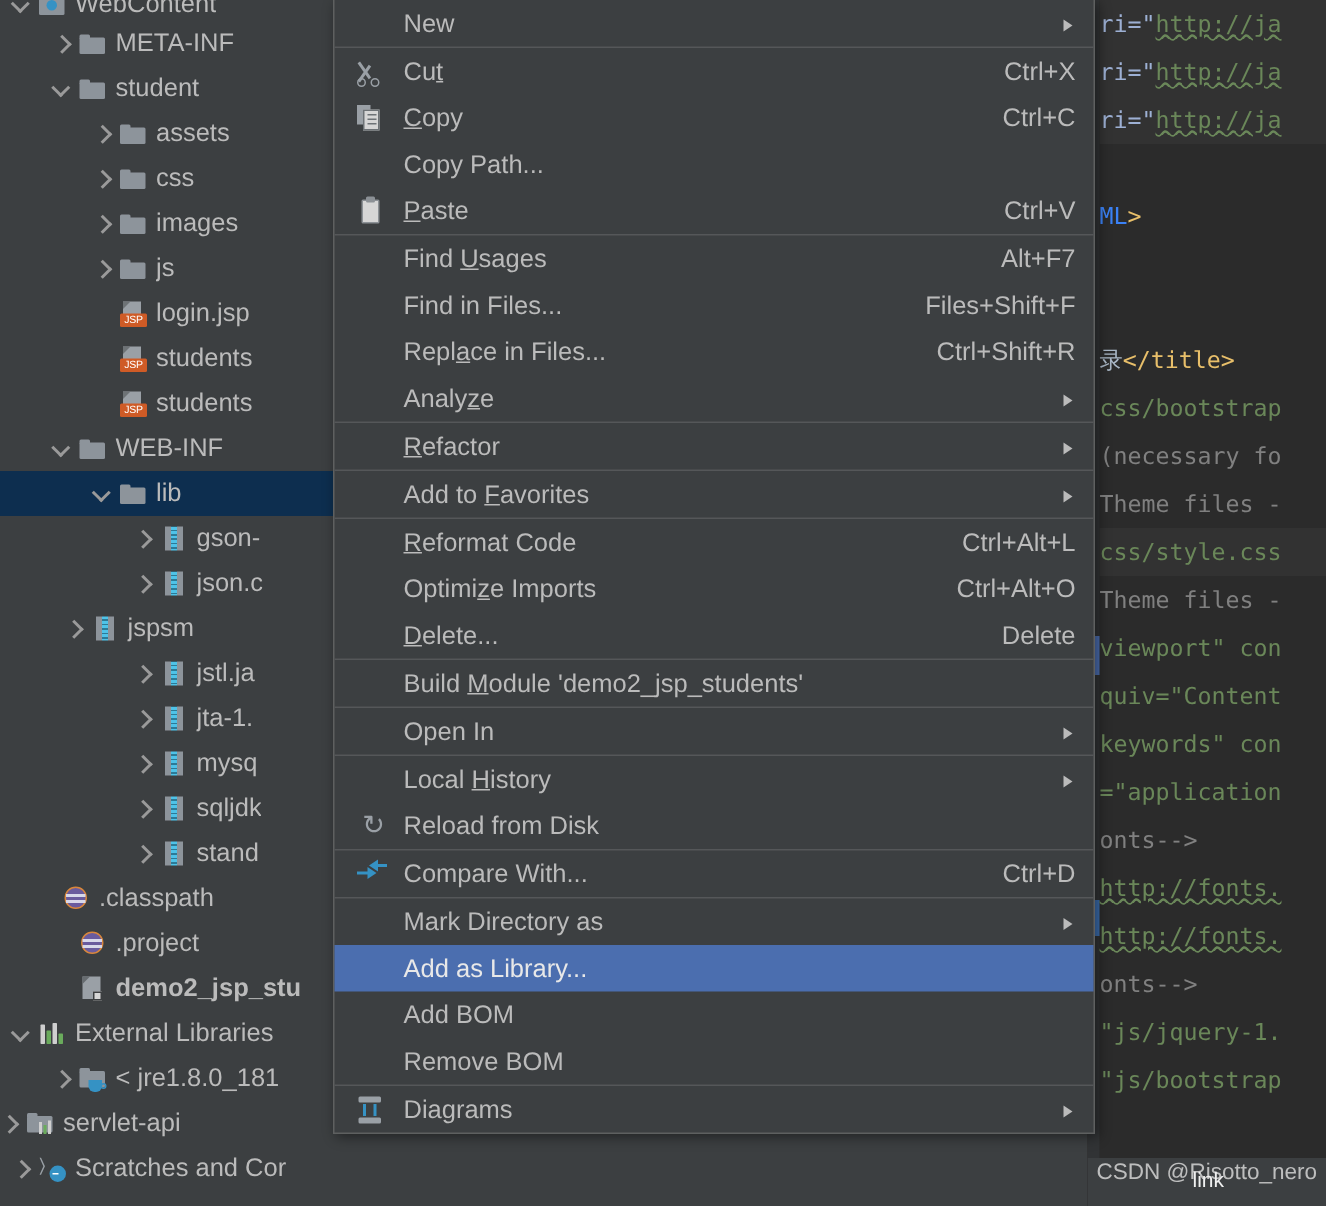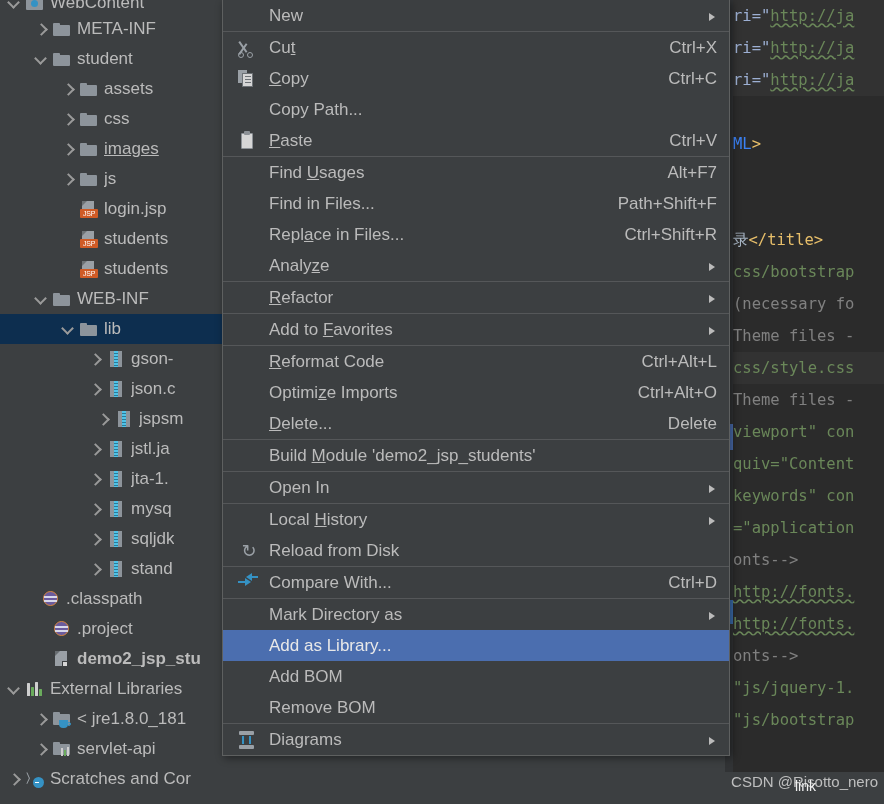--- a/index.html
+++ b/index.html
@@ -232,21 +232,21 @@
       <div class="tree-row" style="padding-left: 62px;">
         <span class="arrow right">
           <i></i>
         </span>
         <span class="ic ic-folder">
           <span class="tab"></span>
           <span class="body"></span>
         </span>
         <span class="tlabel">css</span>
       </div>
-      <div class="tree-row" style="padding-left: 62px; text-decoration: underline;">
+      <div class="tree-row" style="padding-left: 62px;">
         <span class="arrow right">
           <i></i>
         </span>
         <span class="ic ic-folder">
           <span class="tab"></span>
           <span class="body"></span>
         </span>
         <span class="tlabel">images</span>
       </div>
       <div class="tree-row" style="padding-left: 62px;">
@@ -324,21 +324,21 @@
         <span class="arrow right">
           <i></i>
         </span>
         <span class="ic ic-jar">
           <span class="l"></span>
           <span class="m"></span>
           <span class="r"></span>
         </span>
         <span class="tlabel">json.c</span>
       </div>
-      <div class="tree-row" style="padding-left: 97px;">
+      <div class="tree-row" style="padding-left: 43px;">
         <span class="arrow right">
           <i></i>
         </span>
         <span class="ic ic-jar">
           <span class="l"></span>
           <span class="m"></span>
           <span class="r"></span>
         </span>
         <span class="tlabel">jspsm</span>
       </div>
@@ -441,21 +441,21 @@
           <i></i>
         </span>
         <span class="ic ic-jre">
           <span class="tab"></span>
           <span class="body"></span>
           <span class="cup"></span>
           <span class="handle"></span>
         </span>
         <span class="tlabel">&lt; jre1.8.0_181</span>
       </div>
-      <div class="tree-row" style="padding-left: 35px; text-align: right;">
+      <div class="tree-row" style=" text-align: right;">
         <span class="arrow right">
           <i></i>
         </span>
         <span class="ic ic-lib">
           <span class="tab"></span>
           <span class="body"></span>
           <span class="g1"></span>
           <span class="g2"></span>
           <span class="g3"></span>
         </span>
@@ -527,21 +527,21 @@
       </div>
       <div class="msep"></div>
       <div class="mi">
         <span class="micon"></span>
         <span class="mlabel">Find <u>U</u>sages</span>
         <span class="mshort">Alt+F7</span>
       </div>
       <div class="mi">
         <span class="micon"></span>
         <span class="mlabel">Find in Files...</span>
-        <span class="mshort">Path+Shift+F</span>
+        <span class="mshort">Files+Shift+F</span>
       </div>
       <div class="mi">
         <span class="micon"></span>
         <span class="mlabel">Repl<u>a</u>ce in Files...</span>
         <span class="mshort">Ctrl+Shift+R</span>
       </div>
       <div class="mi">
         <span class="micon"></span>
         <span class="mlabel">Analy<u>z</u>e</span>
         <span class="marrow">

